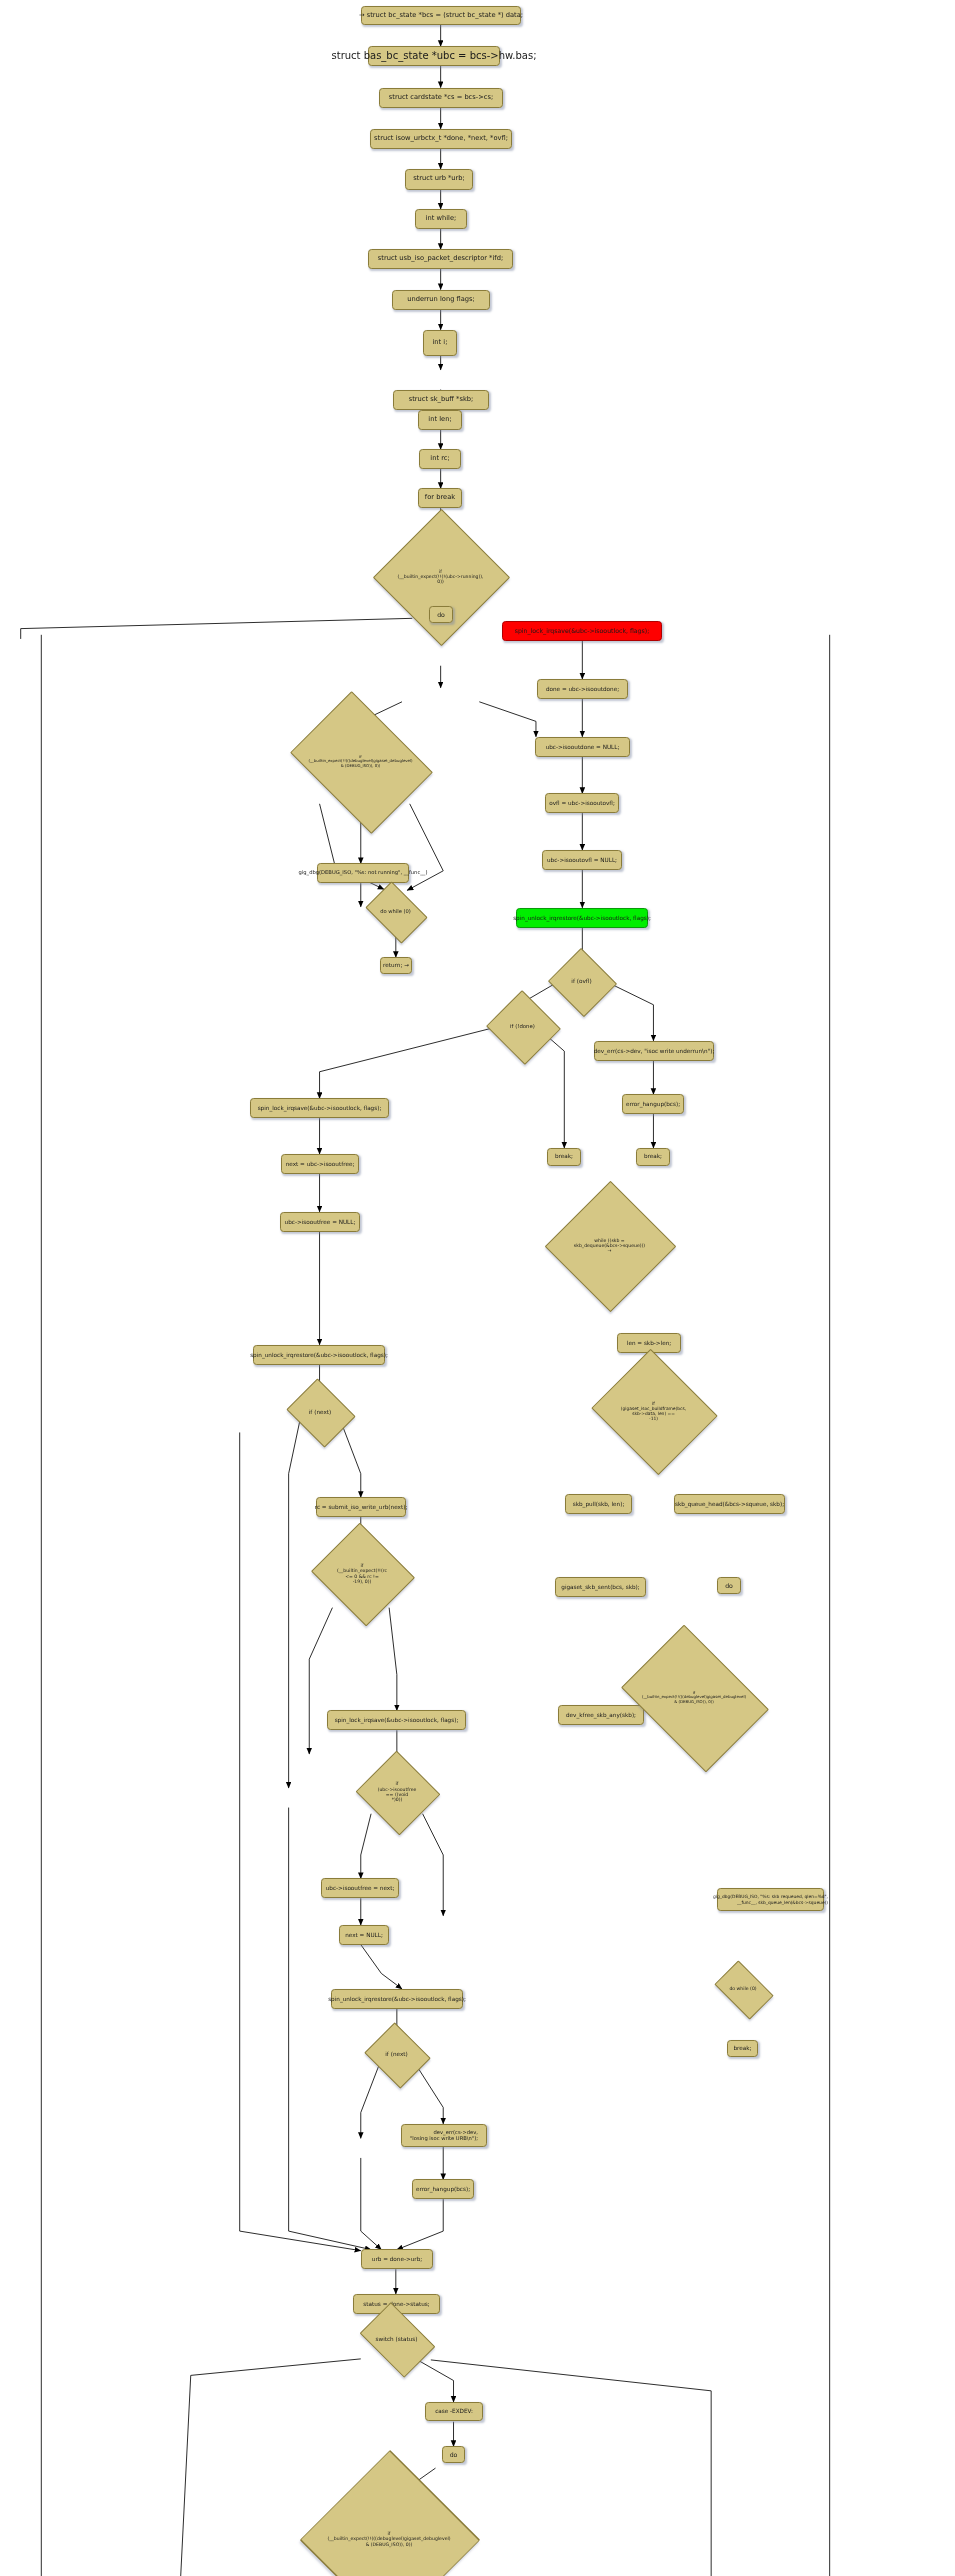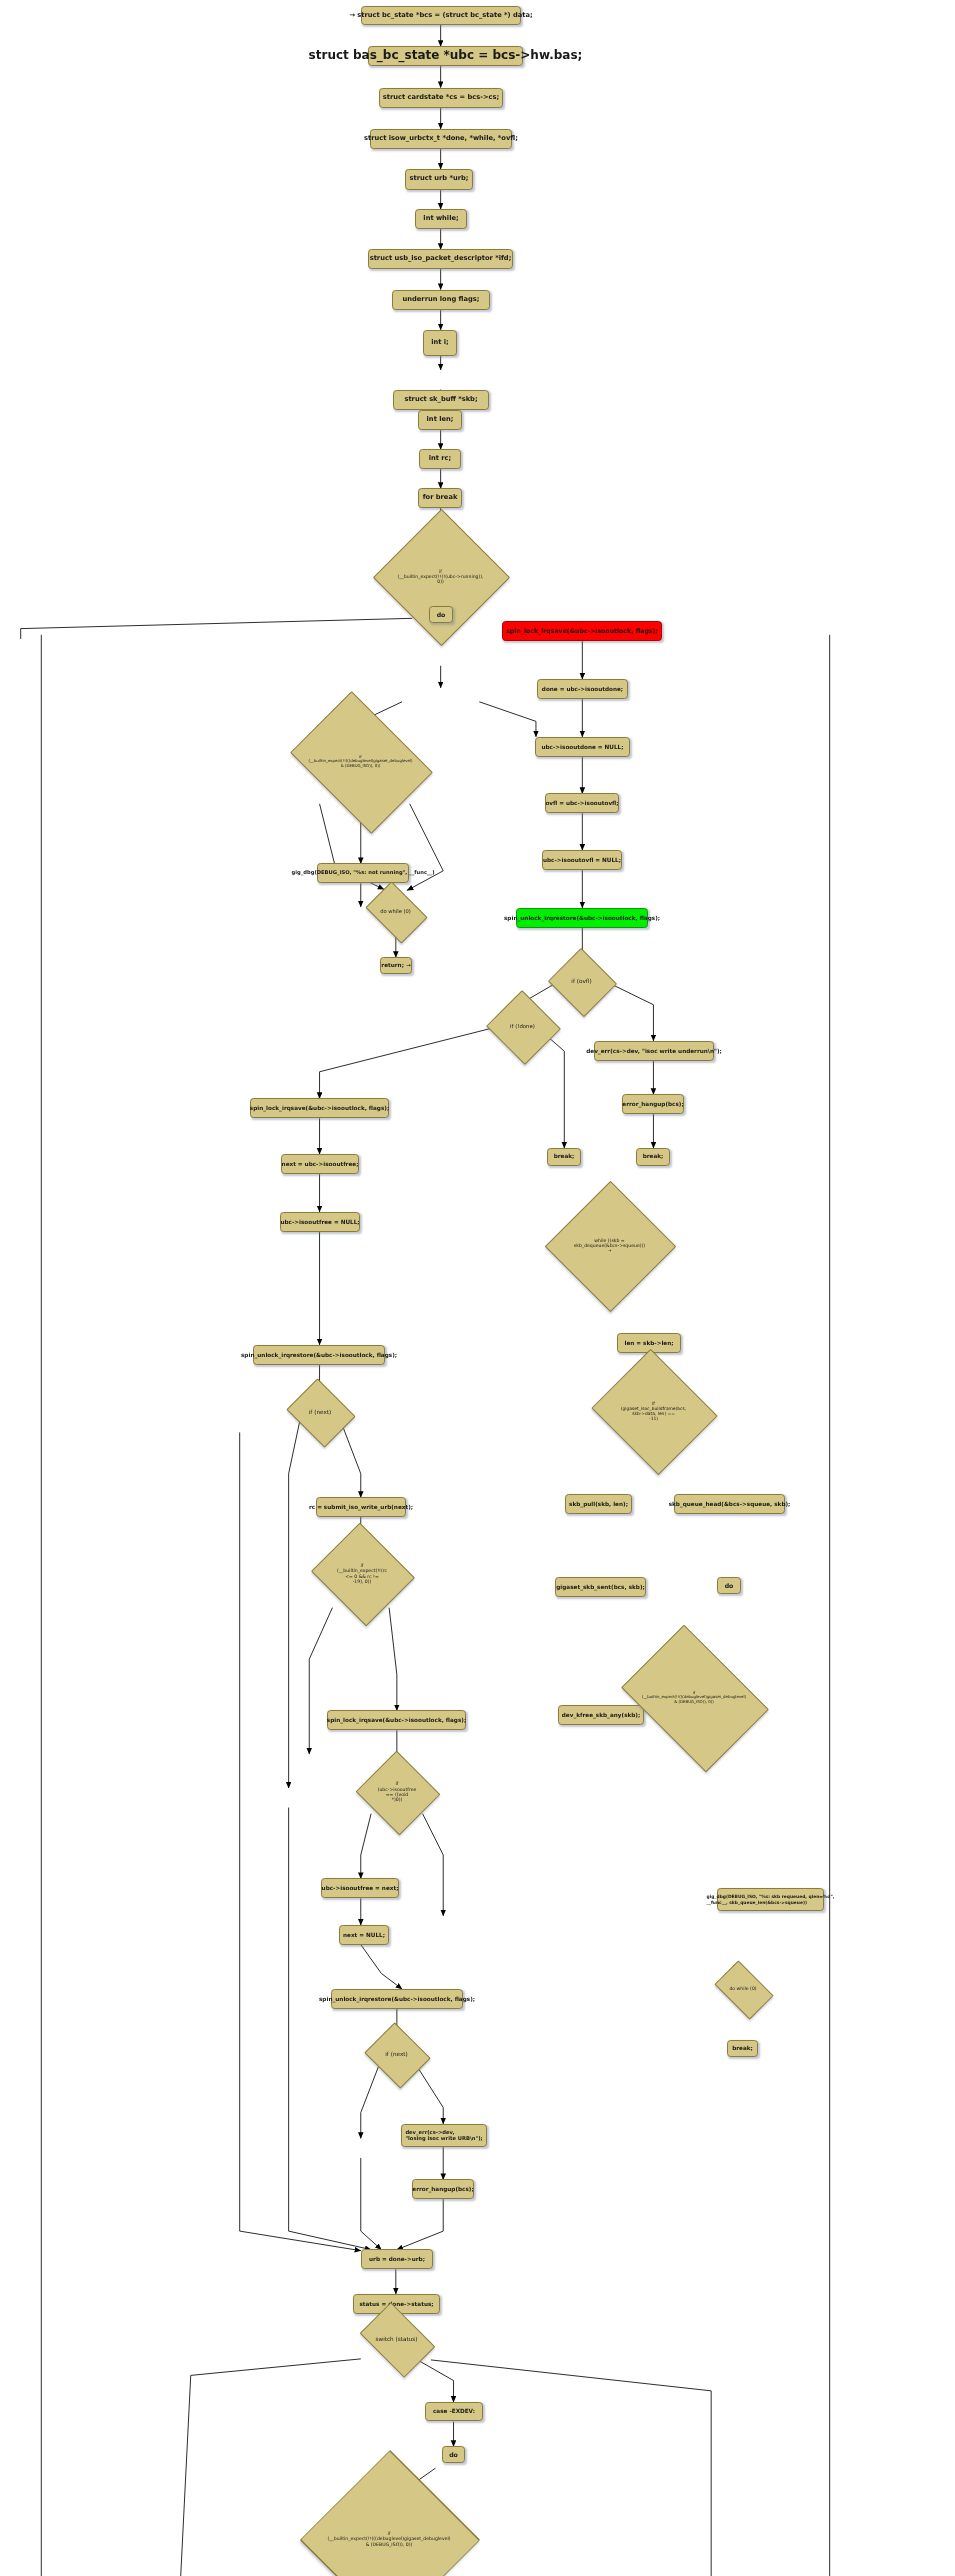--- a/index.html
+++ b/index.html
@@ -4,23 +4,22 @@
 <style>
   html,body{margin:0;padding:0;background:#ffffff;}
   body{font-family:"DejaVu Sans","Liberation Sans",sans-serif;}
   #canvas{position:relative;width:956px;height:3679px;background:#fff;overflow:hidden;}
   svg.edges{position:absolute;left:0;top:0;width:956px;height:3679px;pointer-events:none;}
   .node{position:absolute;box-sizing:border-box;}
   .box{
     background:#d5c785;border:0.5px solid #8a7c3a;border-radius:3.6px;
     box-shadow:1.5px 1.5px 2.1px rgba(120,130,160,.45);
     display:flex;align-items:center;justify-content:center;
-    text-align:left;color:#1a1a1a;line-height:1.15;padding:1.5px 3.6px;
+    text-align:right;color:#1a1a1a;line-height:1.15;padding:1.5px 3.6px;
     white-space:pre;
-    font-weight:bold;
   }
   .box.red{background:#fe0000;border-color:#b00000;}
   .box.green{background:#00ee00;border-color:#0a9a0a;}
   .dia-wrap{position:absolute;}
   .dia-shape{position:absolute;left:0;top:0;width:100%;height:100%;
     background:#d5c785;border:0.5px solid #8a7c3a;
     transform:rotate(45deg) ;border-radius:1px;
     box-shadow:1.5px 1.5px 2.1px rgba(120,130,160,.35);}
   .dia-lbl{position:absolute;left:0;top:0;width:100%;height:100%;
     display:flex;align-items:center;justify-content:center;text-align:center;
@@ -134,23 +133,23 @@
     </g>
     <g stroke="#000" stroke-width="1.6" fill="none">
       <path d="M80,1232 L80,7060 L1140,7098" marker-end="url(#ah)"></path>
       <path d="M1610,1232 L1610,6330 L900,6148" marker-end="url(#ah)"></path>
       <path d="M40,1240 L40,1220 L800,1200"></path>
       <path d="M1060,6928 L1060,7010 L1215,7030" marker-end="url(#ah)"></path>
     </g>
   </svg>
 
   <div class="node box" style="left:361px;top:6.2px;width:160px;height:18.5px;font-size:6.7px">→ struct bc_state *bcs = (struct bc_state *) data;</div>
-  <div class="node box" style="left:368px;top:46px;width:155px;height:19.6px;font-size:12px">struct bas_bc_state *ubc = bcs-&gt;hw.bas;</div>
+  <div class="node box" style="left:368px;top:46px;width:132px;height:19.6px;font-size:10px">struct bas_bc_state *ubc = bcs-&gt;hw.bas;</div>
   <div class="node box" style="left:379px;top:88px;width:124px;height:19.6px;font-size:6.7px">struct cardstate *cs = bcs-&gt;cs;</div>
-  <div class="node box" style="left:370px;top:129px;width:142px;height:19.6px;font-size:6.7px">struct isow_urbctx_t *done, *while, *ovfl;</div>
+  <div class="node box" style="left:370px;top:129px;width:142px;height:19.6px;font-size:6.7px">struct isow_urbctx_t *done, *next, *ovfl;</div>
   <div class="node box" style="left:405px;top:169px;width:68px;height:20.6px;font-size:6.7px">struct urb *urb;</div>
   <div class="node box" style="left:415px;top:209px;width:52px;height:19.6px;font-size:6.7px">int while;</div>
   <div class="node box" style="left:368px;top:249px;width:145px;height:19.6px;font-size:6.7px">struct usb_iso_packet_descriptor *ifd;</div>
   <div class="node box" style="left:392px;top:290px;width:98px;height:19.6px;font-size:6.7px">underrun long flags;</div>
   <div class="node box" style="left:423px;top:330px;width:34px;height:26px;font-size:6.7px">int i;</div>
   <div class="node box" style="left:393px;top:390px;width:96px;height:19.6px;font-size:6.7px">struct sk_buff *skb;</div>
   <div class="node box" style="left:418px;top:410px;width:44px;height:19.6px;font-size:6.7px">int len;</div>
   <div class="node box" style="left:419px;top:449px;width:42px;height:19.6px;font-size:6.7px">int rc;</div>
   <div class="node box" style="left:418px;top:488px;width:44px;height:19.6px;font-size:6.7px">for break</div>
 

